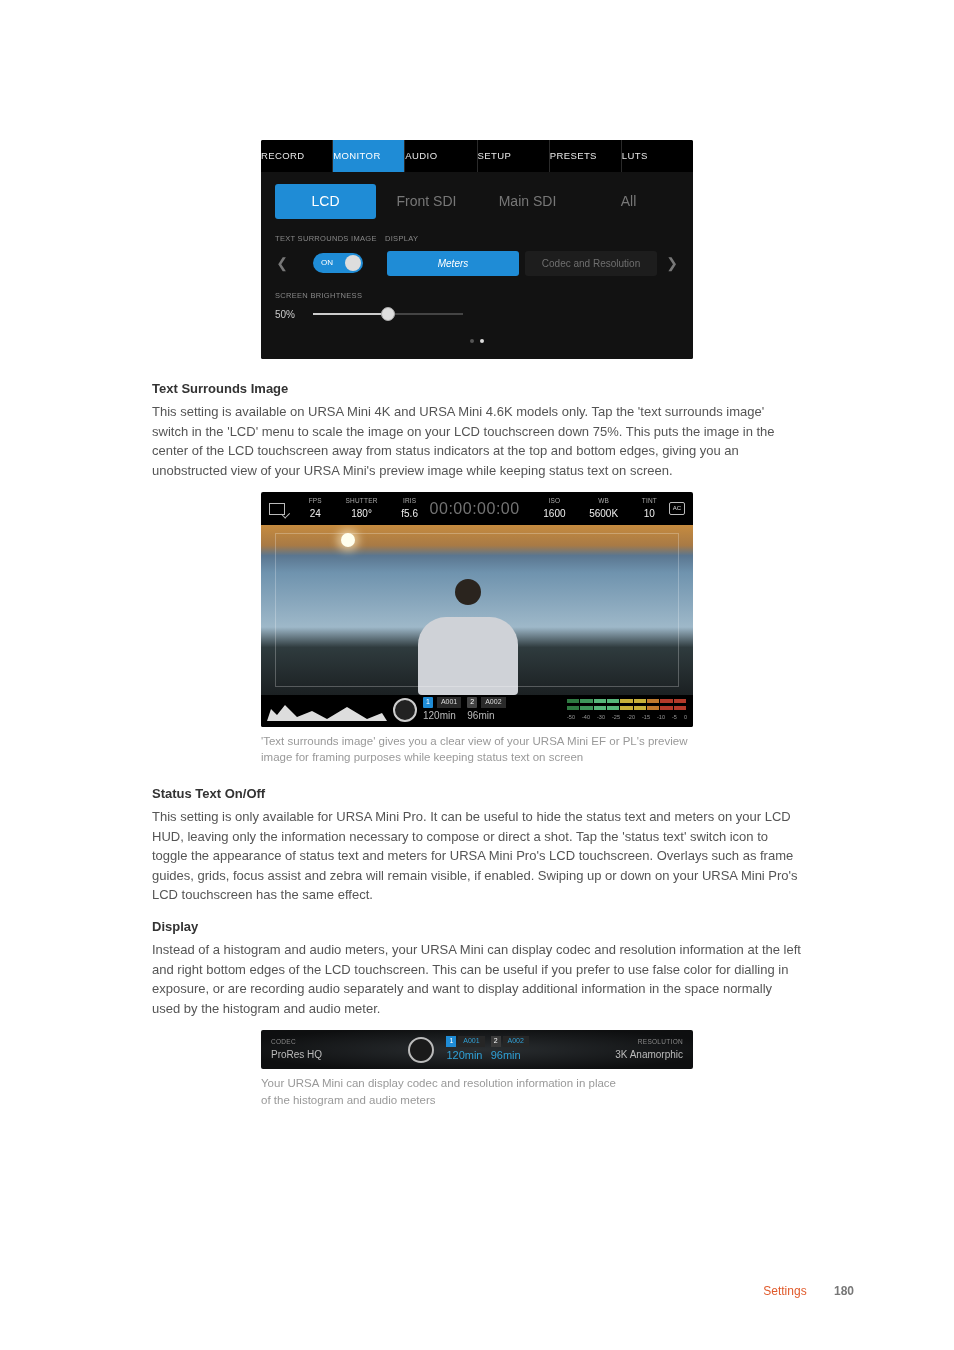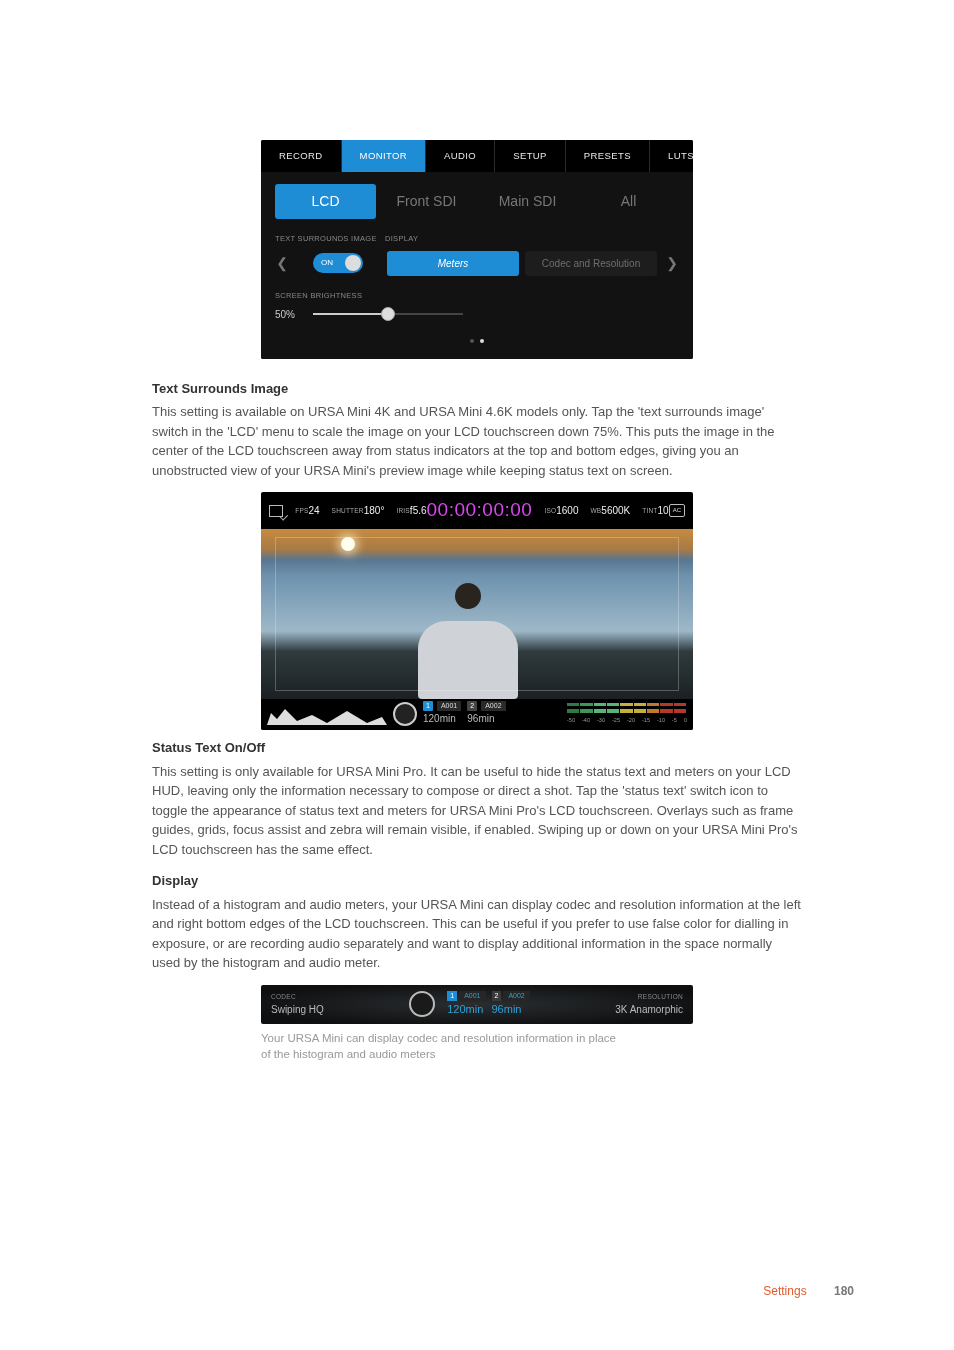--- a/index.html
+++ b/index.html
@@ -29,21 +29,21 @@
     overflow: hidden;
     font-size: 10px;
     color: #aaa;
   }
   .tabs {
     display: flex;
     background: #000;
   }
   .tab {
     flex: 1;
-    padding: 9px 18px;
+    padding: 9px 0;
     font-size: 9.5px;
     letter-spacing: 0.4px;
     color: #e8e8e8;
     border-right: 1px solid #2a2a2a;
   }
   .tab:last-child { border-right: none; }
   .tab.active { background: #1f8cd6; color: #fff; }
   .panel-body {
     background: #121212;
     padding: 12px 14px 10px 14px;
@@ -131,24 +131,24 @@
   
   .fig2 {
     width: 432px; margin: 10px auto 6px auto;
     background: #000; border-radius: 2px; overflow: hidden;
     font-size: 9px; color: #ddd;
   }
   .hud-top {
     display: flex; align-items: center; justify-content: space-between;
     padding: 4px 8px;
   }
-  .hud-group { display:flex; flex-direction:row; align-items:center;margin-left:12px; }
+  .hud-group { display:flex; flex-direction:column; align-items:center;margin-left:12px; }
   .hud-lab { font-size: 6.5px; color: #aaa; letter-spacing: 0.2px; }
   .hud-val { font-size: 10px; color: #eee; }
-  .hud-tc { font-size: 19px; color: #d946ef; letter-spacing: 0.5px; }
+  .hud-tc { font-size: 16px; color: #737373; letter-spacing: 0.5px; }
   .hud-icon-box { border:1px solid #bbb; border-radius:2px; font-size:6px; padding:1px 3px; color:#ddd; }
   .fs-icon { width:14px; height:10px; border:1.2px solid #bbb; position:relative; }
   .fs-icon::before, .fs-icon::after { content:""; position:absolute; width:3px; height:3px; background:#000; }
   .fs-icon span { position:absolute; right:-5px; bottom:-3px; width:6px; height:5px; border:1px solid #bbb; border-top-color:#000; border-top-width:0; border-right-width:0; transform: rotate(-45deg); }
 
   .sky {
     height: 170px; position: relative;
     background: linear-gradient(to bottom, #c68b3f 0%, #a87a45 12%, #5a7690 18%, #6f93ae 28%, #9eb8c9 60%, #2f3b3e 72%, #1b2022 100%);
     overflow: hidden;
   }
@@ -357,31 +357,32 @@
             <span>-25</span>
             <span>-20</span>
             <span>-15</span>
             <span>-10</span>
             <span>-5</span>
             <span>0</span>
           </div>
         </div>
       </div>
     </div>
+    <div class="caption">'Text surrounds image' gives you a clear view of your URSA Mini EF or PL's preview image for framing purposes while keeping status text on screen</div>
 
     <h4>Status Text On/Off</h4>
     <p>This setting is only available for URSA Mini Pro. It can be useful to hide the status text and meters on your LCD HUD, leaving only the information necessary to compose or direct a shot. Tap the 'status text' switch icon to toggle the appearance of status text and meters for URSA Mini Pro's LCD touchscreen. Overlays such as frame guides, grids, focus assist and zebra will remain visible, if enabled. Swiping up or down on your URSA Mini Pro's LCD touchscreen has the same effect.</p>
 
     <h4>Display</h4>
     <p>Instead of a histogram and audio meters, your URSA Mini can display codec and resolution information at the left and right bottom edges of the LCD touchscreen. This can be useful if you prefer to use false color for dialling in exposure, or are recording audio separately and want to display additional information in the space normally used by the histogram and audio meter.</p>
 
     <div class="fig3">
       <div class="col">
         <span class="lab">CODEC</span>
-        <span class="val">Swiping HQ</span>
+        <span class="val">ProRes HQ</span>
       </div>
       <div style="flex:1"></div>
       <div class="rec-btn2"></div>
       <div class="cards2">
         <div class="c2">
           <div class="crow">
               <span class="badge2">1</span>
               <span class="name2">A001</span>
             </div>
           <span class="time2">120min</span>

